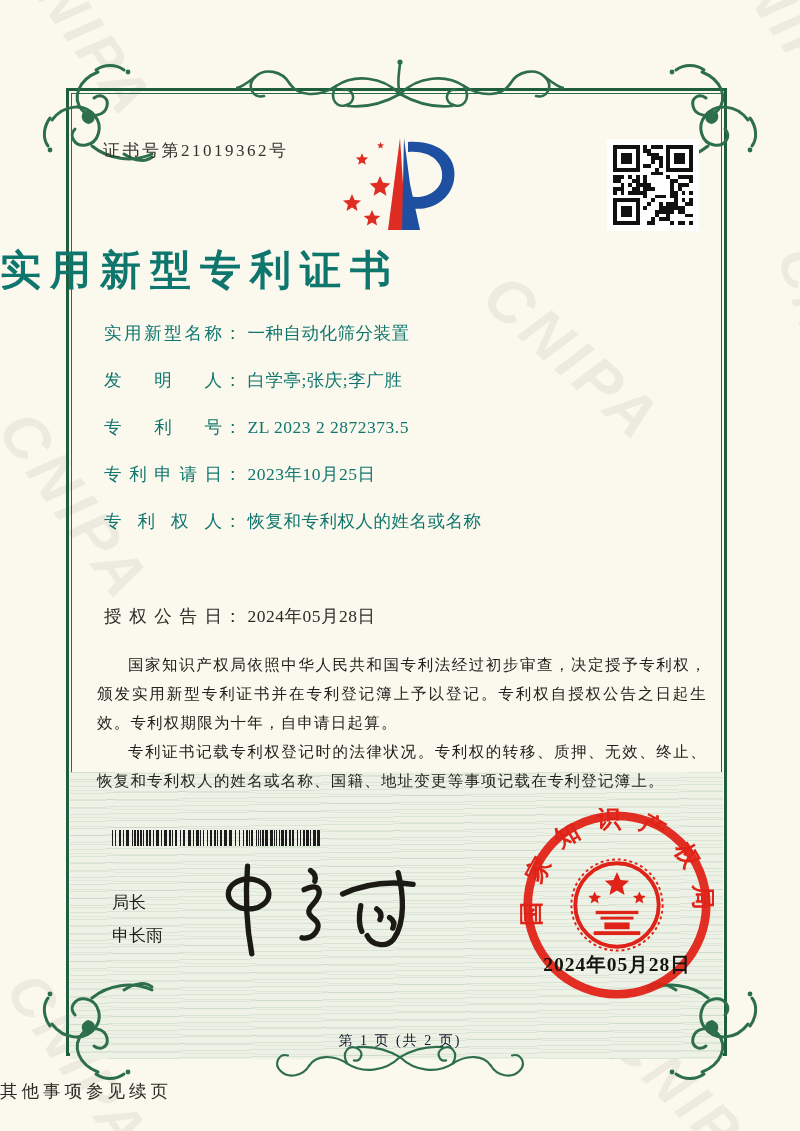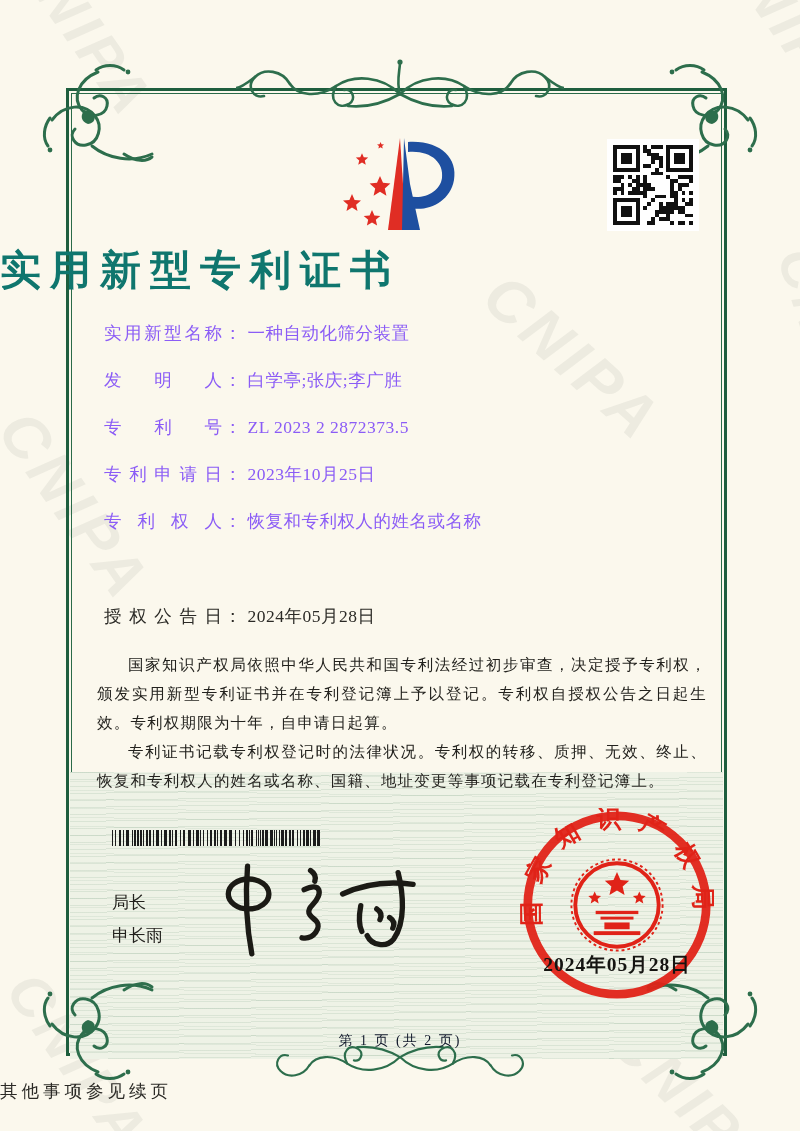--- a/index.html
+++ b/index.html
@@ -36,21 +36,21 @@
   .logo{position:absolute;left:336px;top:132px;width:130px;height:104px;}
   .qr{position:absolute;left:607px;top:139px;width:92px;height:92px;background:#fff;
       display:flex;align-items:center;justify-content:center;}
   .qr svg{width:80px;height:80px;}
   .title{
     position:absolute;left:0;top:243px;width:800px;text-align:left;
     font-size:41px;font-weight:700;letter-spacing:9px;color:#0f766e;
   }
   
   .fields{position:absolute;left:104px;top:321px;width:600px;}
-  .frow{position:relative;height:47px;font-size:17.5px;color:#8b5cf6;white-space:nowrap;}
+  .frow{position:relative;height:47px;font-size:17.5px;color:#0f766e;white-space:nowrap;}
   .flabel{display:inline-block;width:118px;text-align:justify;text-align-last:justify;vertical-align:top;}
   .fcolon{display:inline-block;margin:0 6px 0 2px;}
   .fvalue{letter-spacing:0.5px;}
   .grant-row{position:absolute;left:104px;top:604px;width:620px;font-size:17.5px;white-space:nowrap;color:#2b2a26;}
   .grant-2{position:absolute;left:284px;top:0;}
   .flabel.small{width:96px;}
   
   .paras{
     position:absolute;left:97px;top:650px;width:610px;
     font-size:15.5px;line-height:29px;letter-spacing:1.2px;
@@ -172,20 +172,21 @@
       <path d="M100,32 C92,46 102,56 113,50 C121,45 116,34 108,36"></path>
       <path d="M54,30 C46,16 28,14 19,23 C10,32 17,45 28,42"></path>
       <path d="M164,40 C150,48 132,54 112,52"></path>
       <path d="M164,40 C182,22 210,20 228,32 C246,44 266,42 274,30"></path>
       <path d="M228,32 C236,46 226,56 215,50 C207,45 212,34 220,36"></path>
       <path d="M274,30 C282,16 300,14 309,23 C318,32 311,45 300,42"></path>
       <path d="M164,40 C178,48 196,54 216,52"></path>
     </g>
   </svg>
 
+  <div class="cert-no">证书号第21019362号</div>
 
   <svg class="logo" viewBox="0 0 130 104">
     <g fill="#e02d24">
       <path d="M49,12 l1.8,4.2 4.6,0.4 -3.5,3 1,4.5 -3.9,-2.4 -3.9,2.4 1,-4.5 -3.5,-3 4.6,-0.4 z" transform="scale(0.55) translate(32,6)"></path>
       <path d="M30,34 l2.2,5 5.5,0.5 -4.2,3.6 1.2,5.4 -4.7,-2.9 -4.7,2.9 1.2,-5.4 -4.2,-3.6 5.5,-0.5 z" transform="translate(2,-6) scale(0.8)"></path>
       <path d="M44,44 l3,6.8 7.4,0.7 -5.6,4.9 1.6,7.3 -6.4,-3.9 -6.4,3.9 1.6,-7.3 -5.6,-4.9 7.4,-0.7 z"></path>
       <path d="M16,62 l2.6,5.9 6.4,0.6 -4.9,4.2 1.4,6.3 -5.5,-3.4 -5.5,3.4 1.4,-6.3 -4.9,-4.2 6.4,-0.6 z"></path>
       <path d="M36,78 l2.4,5.4 5.9,0.5 -4.5,3.9 1.3,5.8 -5.1,-3.1 -5.1,3.1 1.3,-5.8 -4.5,-3.9 5.9,-0.5 z"></path>
       <path d="M64,6 L70,98 L52,98 Z"></path>
     </g>

